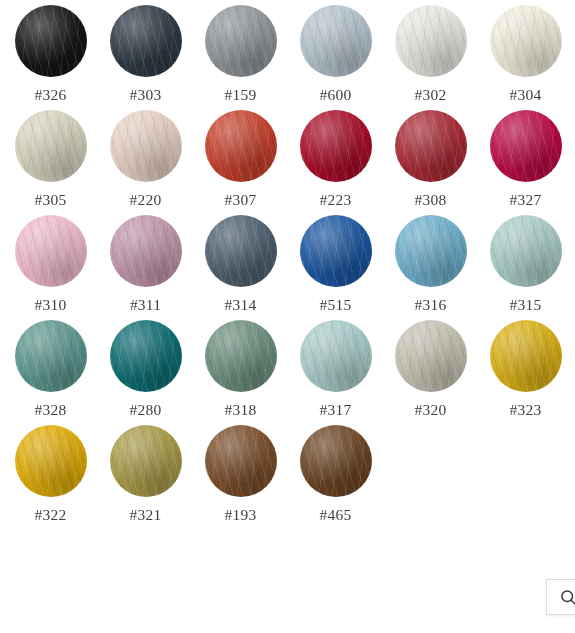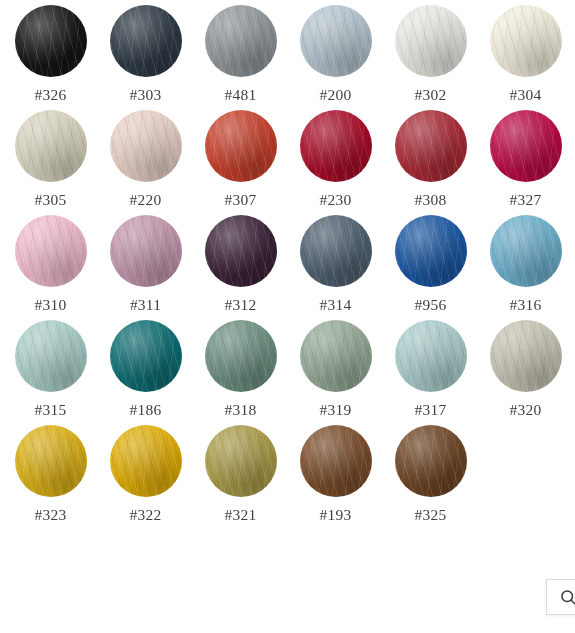--- a/index.html
+++ b/index.html
@@ -124,27 +124,27 @@
     <div class="swatch-cell">
       <div class="ball-wrap">
         <div class="ball" style="background-color: rgb(46, 58, 69);"></div>
       </div>
       <div class="ball-label">#303</div>
     </div>
     <div class="swatch-cell">
       <div class="ball-wrap">
         <div class="ball" style="background-color: rgb(143, 149, 154);"></div>
       </div>
-      <div class="ball-label">#481</div>
+      <div class="ball-label">#159</div>
     </div>
     <div class="swatch-cell">
       <div class="ball-wrap">
         <div class="ball" style="background-color: rgb(179, 194, 204);"></div>
       </div>
-      <div class="ball-label">#200</div>
+      <div class="ball-label">#600</div>
     </div>
     <div class="swatch-cell">
       <div class="ball-wrap">
         <div class="ball" style="background-color: rgb(232, 230, 224);"></div>
       </div>
       <div class="ball-label">#302</div>
     </div>
     <div class="swatch-cell">
       <div class="ball-wrap">
         <div class="ball" style="background-color: rgb(240, 236, 219);"></div>
@@ -166,21 +166,21 @@
     <div class="swatch-cell">
       <div class="ball-wrap">
         <div class="ball" style="background-color: rgb(198, 64, 44);"></div>
       </div>
       <div class="ball-label">#307</div>
     </div>
     <div class="swatch-cell">
       <div class="ball-wrap">
         <div class="ball" style="background-color: rgb(168, 13, 40);"></div>
       </div>
-      <div class="ball-label">#230</div>
+      <div class="ball-label">#223</div>
     </div>
     <div class="swatch-cell">
       <div class="ball-wrap">
         <div class="ball" style="background-color: rgb(168, 42, 53);"></div>
       </div>
       <div class="ball-label">#308</div>
     </div>
     <div class="swatch-cell">
       <div class="ball-wrap">
         <div class="ball" style="background-color: rgb(187, 11, 68);"></div>
@@ -194,68 +194,62 @@
       <div class="ball-label">#310</div>
     </div>
     <div class="swatch-cell">
       <div class="ball-wrap">
         <div class="ball" style="background-color: rgb(192, 149, 171);"></div>
       </div>
       <div class="ball-label">#311</div>
     </div>
     <div class="swatch-cell">
       <div class="ball-wrap">
-        <div class="ball" style="background-color: rgb(59, 34, 56);"></div>
-      </div>
-      <div class="ball-label">#312</div>
-    </div>
-    <div class="swatch-cell">
-      <div class="ball-wrap">
         <div class="ball" style="background-color: rgb(79, 96, 112);"></div>
       </div>
       <div class="ball-label">#314</div>
     </div>
     <div class="swatch-cell">
       <div class="ball-wrap">
         <div class="ball" style="background-color: rgb(26, 86, 160);"></div>
       </div>
-      <div class="ball-label">#956</div>
+      <div class="ball-label">#515</div>
     </div>
     <div class="swatch-cell">
       <div class="ball-wrap">
         <div class="ball" style="background-color: rgb(109, 174, 203);"></div>
       </div>
       <div class="ball-label">#316</div>
     </div>
     <div class="swatch-cell">
       <div class="ball-wrap">
         <div class="ball" style="background-color: rgb(169, 204, 198);"></div>
       </div>
       <div class="ball-label">#315</div>
     </div>
     <div class="swatch-cell">
       <div class="ball-wrap">
+        <div class="ball" style="background-color: rgb(93, 151, 143);"></div>
+      </div>
+      <div class="ball-label">#328</div>
+    </div>
+    <div class="swatch-cell">
+      <div class="ball-wrap">
         <div class="ball" style="background-color: rgb(13, 109, 114);"></div>
       </div>
-      <div class="ball-label">#186</div>
+      <div class="ball-label">#280</div>
     </div>
     <div class="swatch-cell">
       <div class="ball-wrap">
         <div class="ball" style="background-color: rgb(108, 143, 127);"></div>
       </div>
       <div class="ball-label">#318</div>
     </div>
     <div class="swatch-cell">
       <div class="ball-wrap">
-        <div class="ball" style="background-color: rgb(147, 168, 148);"></div>
-      </div>
-      <div class="ball-label">#319</div>
-    </div>
-    <div class="swatch-cell">
-      <div class="ball-wrap">
         <div class="ball" style="background-color: rgb(168, 203, 201);"></div>
       </div>
       <div class="ball-label">#317</div>
     </div>
     <div class="swatch-cell">
       <div class="ball-wrap">
         <div class="ball" style="background-color: rgb(196, 194, 177);"></div>
       </div>
       <div class="ball-label">#320</div>
     </div>
@@ -280,21 +274,21 @@
     <div class="swatch-cell">
       <div class="ball-wrap">
         <div class="ball" style="background-color: rgb(122, 77, 42);"></div>
       </div>
       <div class="ball-label">#193</div>
     </div>
     <div class="swatch-cell">
       <div class="ball-wrap">
         <div class="ball" style="background-color: rgb(109, 69, 36);"></div>
       </div>
-      <div class="ball-label">#325</div>
+      <div class="ball-label">#465</div>
     </div>
   </div>
 
 <div id="search-button">
   <span>
     <svg width="17" height="17" viewBox="0 0 17 17" fill="none" xmlns="http://www.w3.org/2000/svg">
       <circle cx="7.2" cy="7.2" r="5.3" stroke="#3a3a3a" stroke-width="1.5"></circle>
       <line x1="11.2" y1="11.2" x2="15.3" y2="15.3" stroke="#3a3a3a" stroke-width="1.5" stroke-linecap="round"></line>
     </svg>
   </span>

